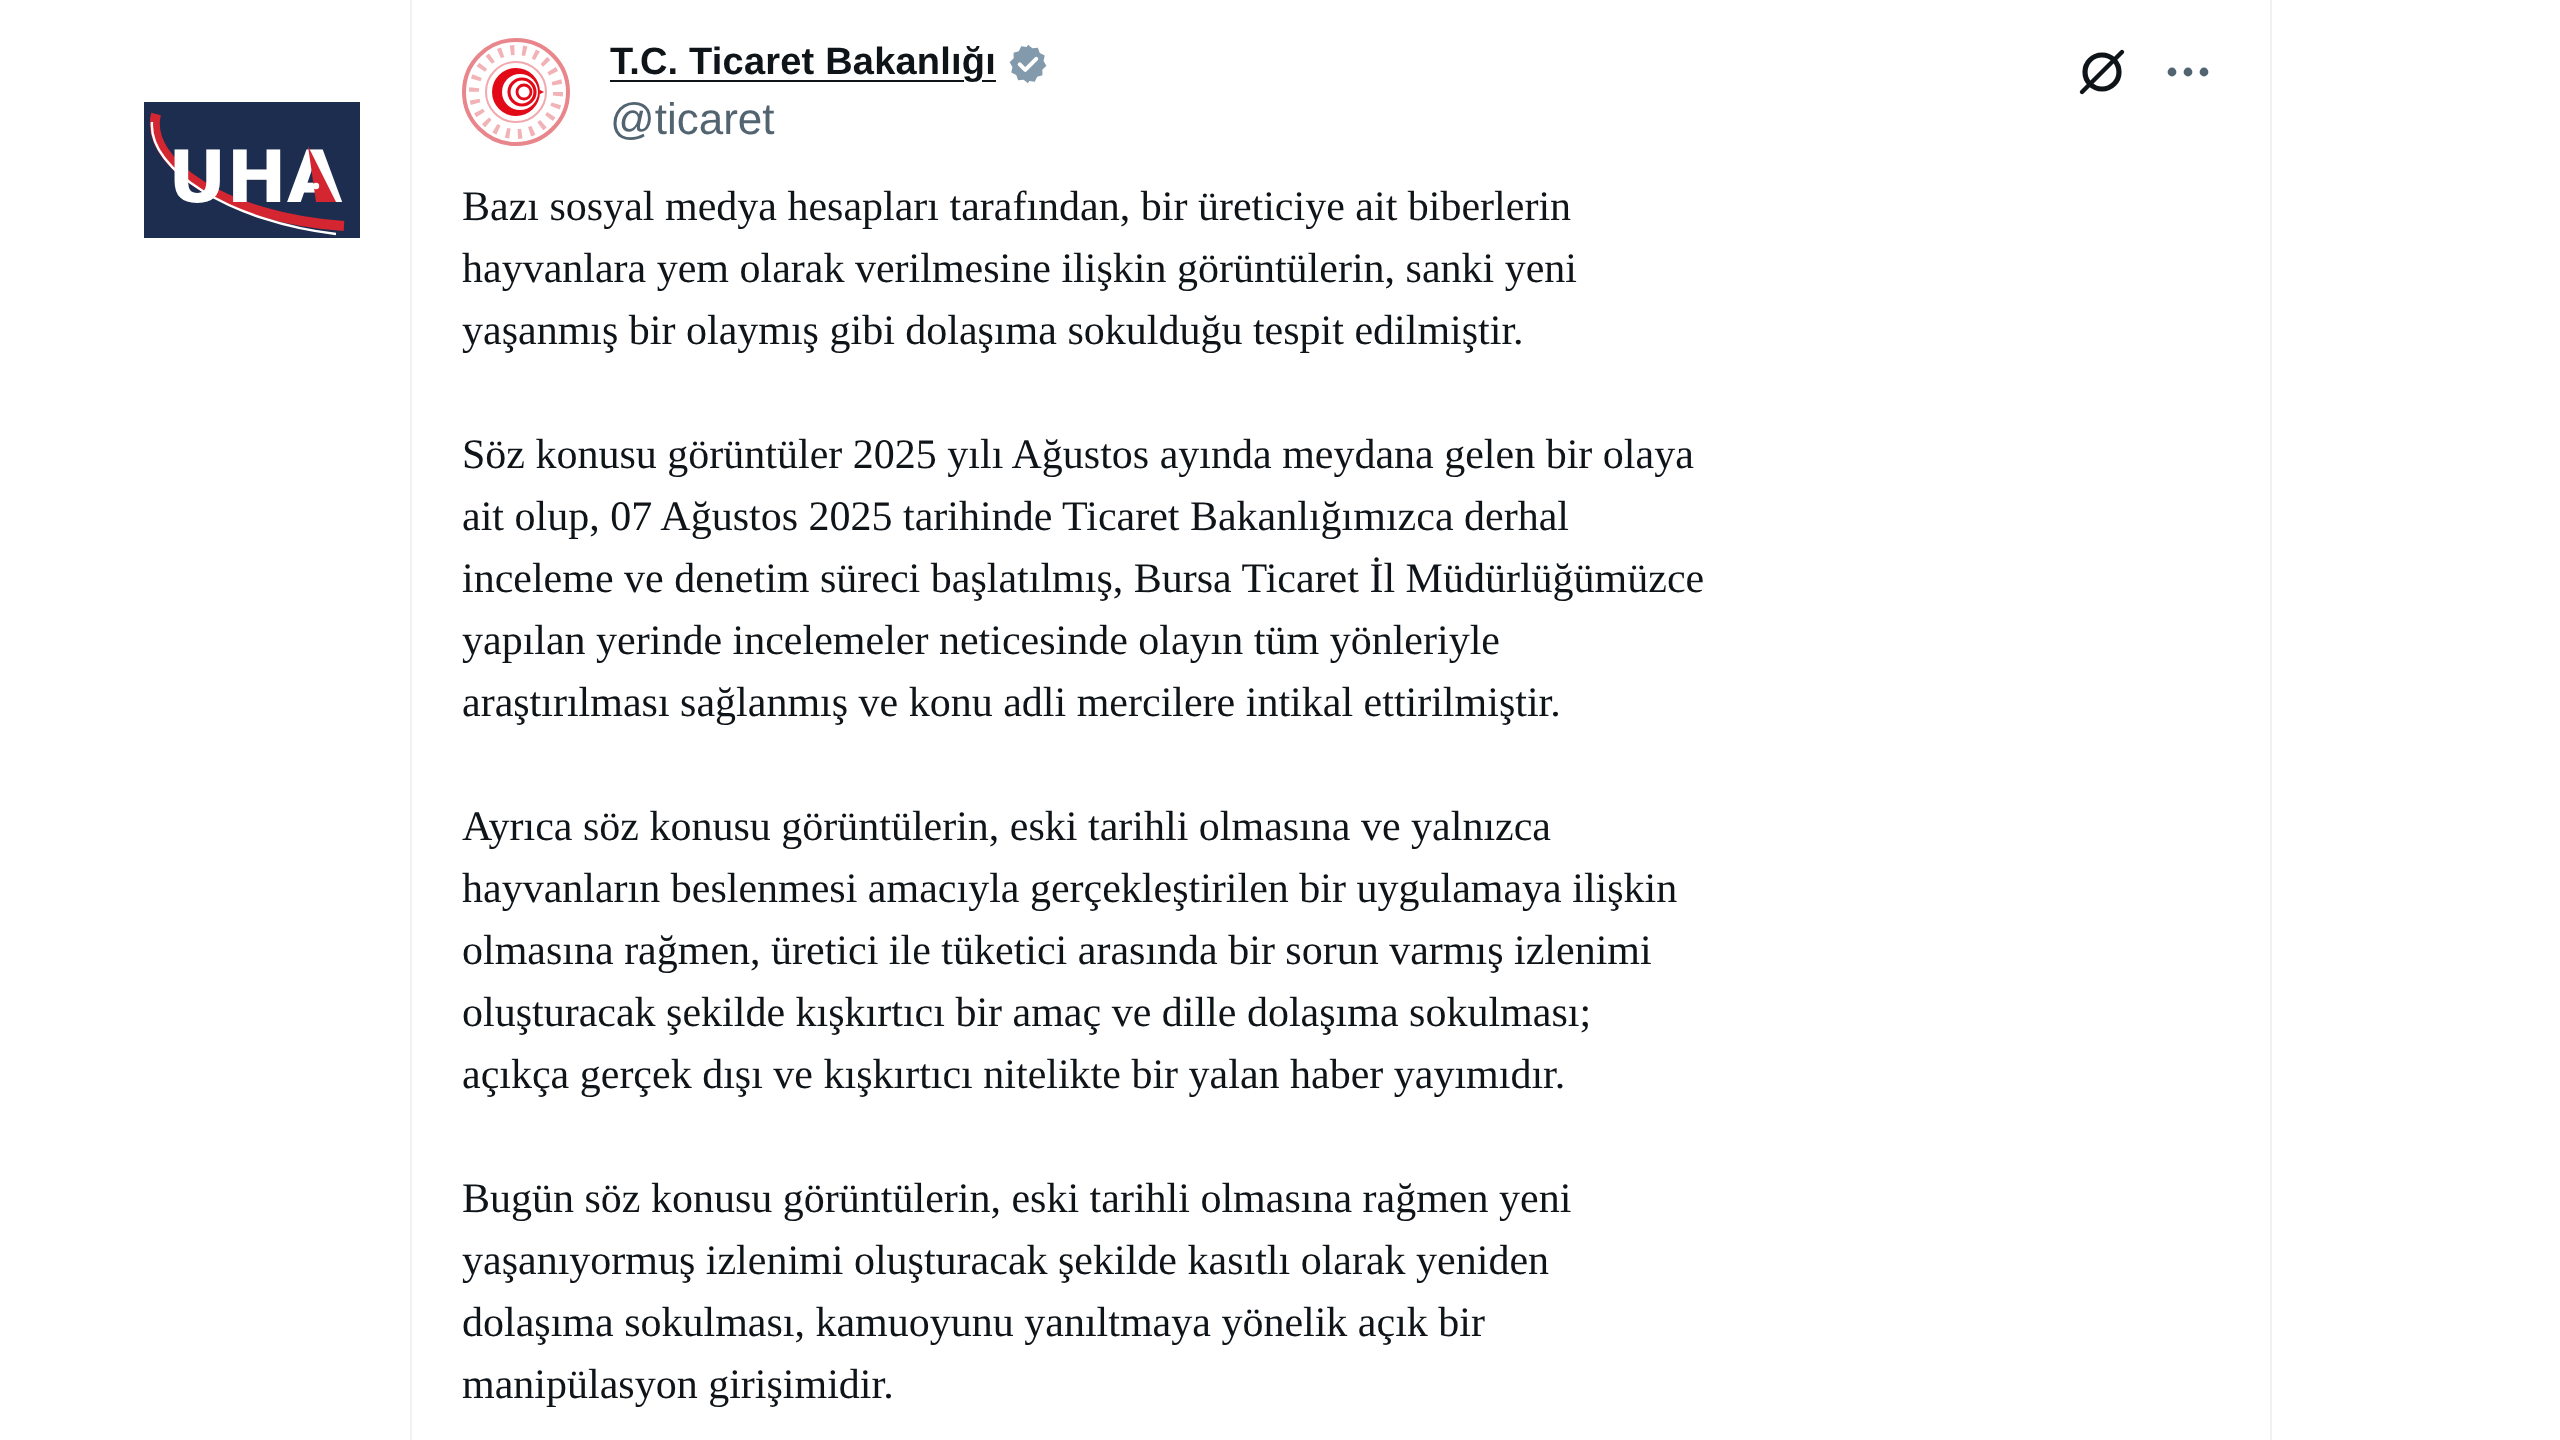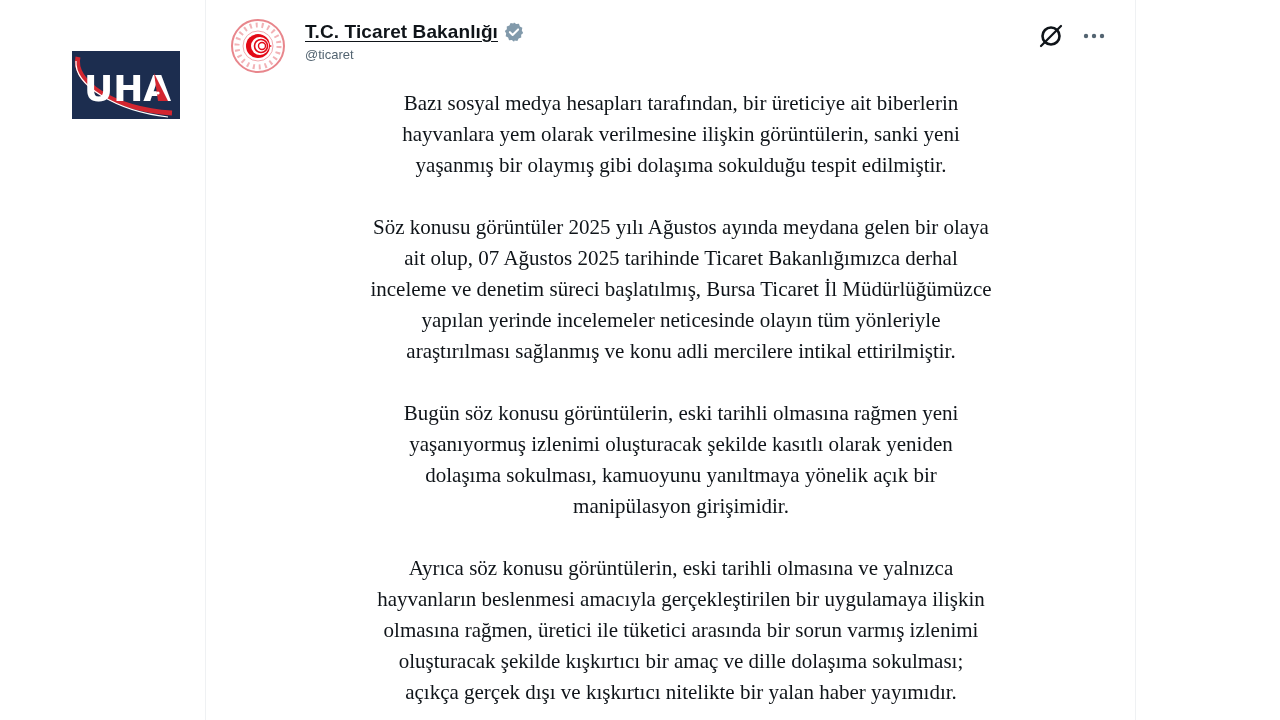--- a/index.html
+++ b/index.html
@@ -13,34 +13,33 @@
       position: absolute; left: 72px; top: 51px; width: 108px; height: 68px;
       background: #1c2d4f; overflow: hidden;
     }
     .uha-logo svg { display: block; }
     .card {
       position: absolute; left: 205px; top: 0; width: 931px; height: 720px;
       background: #ffffff;
       border-left: 1px solid #eff1f3;
       border-right: 1px solid #eff1f3;
       box-sizing: border-box;
-      text-align: center;
     }
     .header { position: absolute; left: 24px; top: 18px; right: 24px; height: 56px; }
     .avatar {
       position: absolute; left: 0; top: 0; width: 56px; height: 56px; border-radius: 50%;
       background: #ffffff;
     }
     .name-row { position: absolute; left: 75px; top: 3px; display: flex; align-items: center; }
     .display-name {
       font-size: 19px; font-weight: bold; color: #0f1419; text-decoration: underline;
       text-underline-offset: 3px; letter-spacing: 0.1px;
     }
     .verified { margin-left: 5px; width: 22px; height: 22px; }
-    .handle { position: absolute; left: 75px; top: 29px; font-size: 13px; color: #536471; }
+    .handle { position: absolute; left: 75px; top: 29px; font-size: 22px; color: #536471; }
     .actions { position: absolute; right: 4px; top: 4px; display: flex; align-items: center; gap: 16px; }
     .grok-icon { width: 28px; height: 28px; }
     .more-icon { width: 26px; height: 26px; }
     .body-text {
       position: absolute; left: 25px; top: 88px; width: 900px;
       font-size: 21px; line-height: 31px; color: #0f1419;
     }
     .para { margin: 0 0 31px 0; white-space: pre-line; font-family: Liberation Serif, serif; }
   </style>
 </head>
@@ -93,23 +92,23 @@
 
   <div class="body-text">
     <p class="para">Bazı sosyal medya hesapları tarafından, bir üreticiye ait biberlerin
 hayvanlara yem olarak verilmesine ilişkin görüntülerin, sanki yeni
 yaşanmış bir olaymış gibi dolaşıma sokulduğu tespit edilmiştir.</p>
     <p class="para">Söz konusu görüntüler 2025 yılı Ağustos ayında meydana gelen bir olaya
 ait olup, 07 Ağustos 2025 tarihinde Ticaret Bakanlığımızca derhal
 inceleme ve denetim süreci başlatılmış, Bursa Ticaret İl Müdürlüğümüzce
 yapılan yerinde incelemeler neticesinde olayın tüm yönleriyle
 araştırılması sağlanmış ve konu adli mercilere intikal ettirilmiştir.</p>
-    <p class="para">Bugün söz konusu görüntülerin, eski tarihli olmasına rağmen yeni
-yaşanıyormuş izlenimi oluşturacak şekilde kasıtlı olarak yeniden
-dolaşıma sokulması, kamuoyunu yanıltmaya yönelik açık bir
-manipülasyon girişimidir.</p>
     <p class="para">Ayrıca söz konusu görüntülerin, eski tarihli olmasına ve yalnızca
 hayvanların beslenmesi amacıyla gerçekleştirilen bir uygulamaya ilişkin
 olmasına rağmen, üretici ile tüketici arasında bir sorun varmış izlenimi
 oluşturacak şekilde kışkırtıcı bir amaç ve dille dolaşıma sokulması;
 açıkça gerçek dışı ve kışkırtıcı nitelikte bir yalan haber yayımıdır.</p>
+    <p class="para">Bugün söz konusu görüntülerin, eski tarihli olmasına rağmen yeni
+yaşanıyormuş izlenimi oluşturacak şekilde kasıtlı olarak yeniden
+dolaşıma sokulması, kamuoyunu yanıltmaya yönelik açık bir
+manipülasyon girişimidir.</p>
   </div>
 </div>
 
 </body></html>

